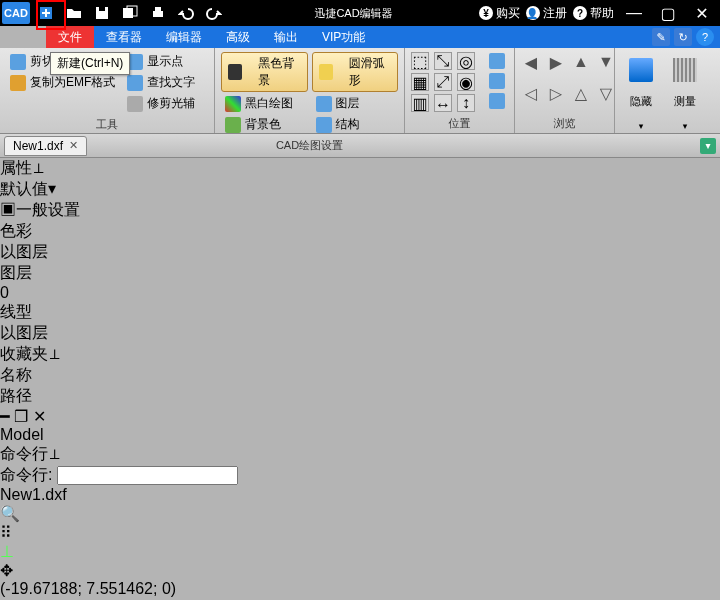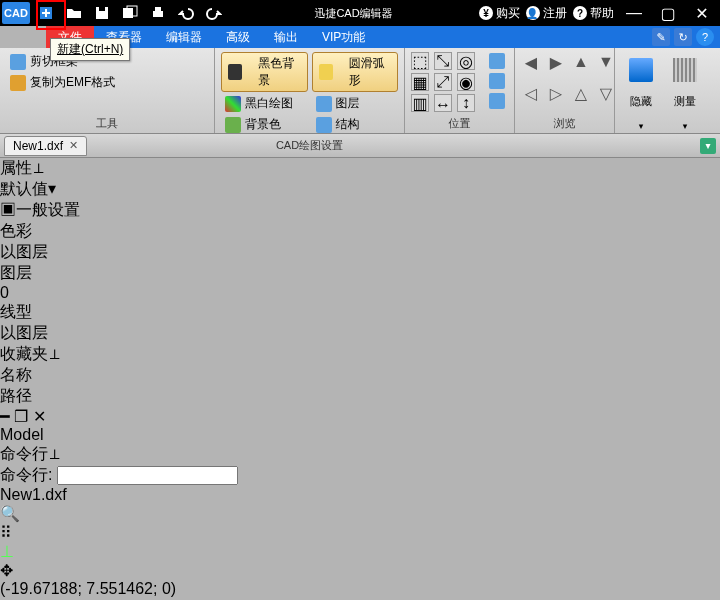--- a/index.html
+++ b/index.html
@@ -16,21 +16,21 @@
   .titlebar .right .circ { width:14px;height:14px;border-radius:50%;background:#fff;color:#000;display:flex;align-items:center;justify-content:center;font-size:10px;font-weight:bold;}
   .winbtn { width: 28px; height:26px; display:flex;align-items:center;justify-content:center;font-size:16px;}
 
   .menubar { height: 22px; background: linear-gradient(#1b73e0,#1b73e0); display:flex; align-items:stretch; font-size:12px; color:#fff; position:relative;margin-left:46px;}
   .menubar .mitem { padding: 0 12px; display:flex;align-items:center; }
   .menubar .mitem.active { background:#e33; }
   .menubar .mhelp { margin-left:auto; display:flex; gap:4px; padding-right:6px; align-items:center;}
   .menubar .mhelp div{width:18px;height:18px;background:#3a7bd5;border-radius:2px;display:flex;align-items:center;justify-content:center;font-size:11px;}
   .menubar .mhelp .q{background:#2a8ef0;border-radius:50%;}
 
-  .tooltip { position: absolute; left: 50px; top: 38px; background: #fdfdf0; border:1px solid #777; padding:2px 6px; font-size:12px; color:#000; z-index:60; box-shadow:1px 1px 2px rgba(0,0,0,0.3); white-space:nowrap;text-decoration:underline;}
+  .tooltip { position: absolute; left: 50px; top: 52px; background: #fdfdf0; border:1px solid #777; padding:2px 6px; font-size:12px; color:#000; z-index:60; box-shadow:1px 1px 2px rgba(0,0,0,0.3); white-space:nowrap;}
 
   .ribbon { height: 86px; background: linear-gradient(#e6e6e6,#c9c9c9); display:flex; border-bottom:1px solid #888;}
   .ribbon .group { border-right:1px solid #999; display:flex; flex-direction:column; }
   .ribbon .group .body { flex:1; display:flex; padding:4px 6px; gap:4px; }
   .ribbon .group .lbl { text-align:center; font-size:11px; color:#333; padding-bottom:2px;}
   .rbtn { display:flex; align-items:center; gap:4px; font-size:12px; padding:1px 4px; white-space:nowrap;}
   .ricon { width:16px;height:16px;background:#aaa;display:inline-block;border-radius:2px;}
   .ricon.b{background:#5aa0e0;}
   .ricon.g{background:#6ab04c;}
   .ricon.o{background:#e0a030;}
@@ -135,20 +135,34 @@
       <div class="vcol">
         <div class="rbtn">
             <span class="ricon b"></span>
             <span>剪切框架</span>
           </div>
         <div class="rbtn">
             <span class="ricon o"></span>
             <span>复制为EMF格式</span>
           </div>
       </div>
+      <div class="vcol">
+        <div class="rbtn">
+            <span class="ricon b"></span>
+            <span>显示点</span>
+          </div>
+        <div class="rbtn">
+            <span class="ricon b"></span>
+            <span>查找文字</span>
+          </div>
+        <div class="rbtn">
+            <span class="ricon"></span>
+            <span>修剪光辅</span>
+          </div>
+      </div>
     </div>
     <div class="lbl">工具</div>
   </div>
   <div class="group" style="width:190px">
     <div class="body">
       <div class="vcol">
         <div class="pill">
             <span class="ricon dk"></span>
             <span>黑色背景</span>
           </div>

